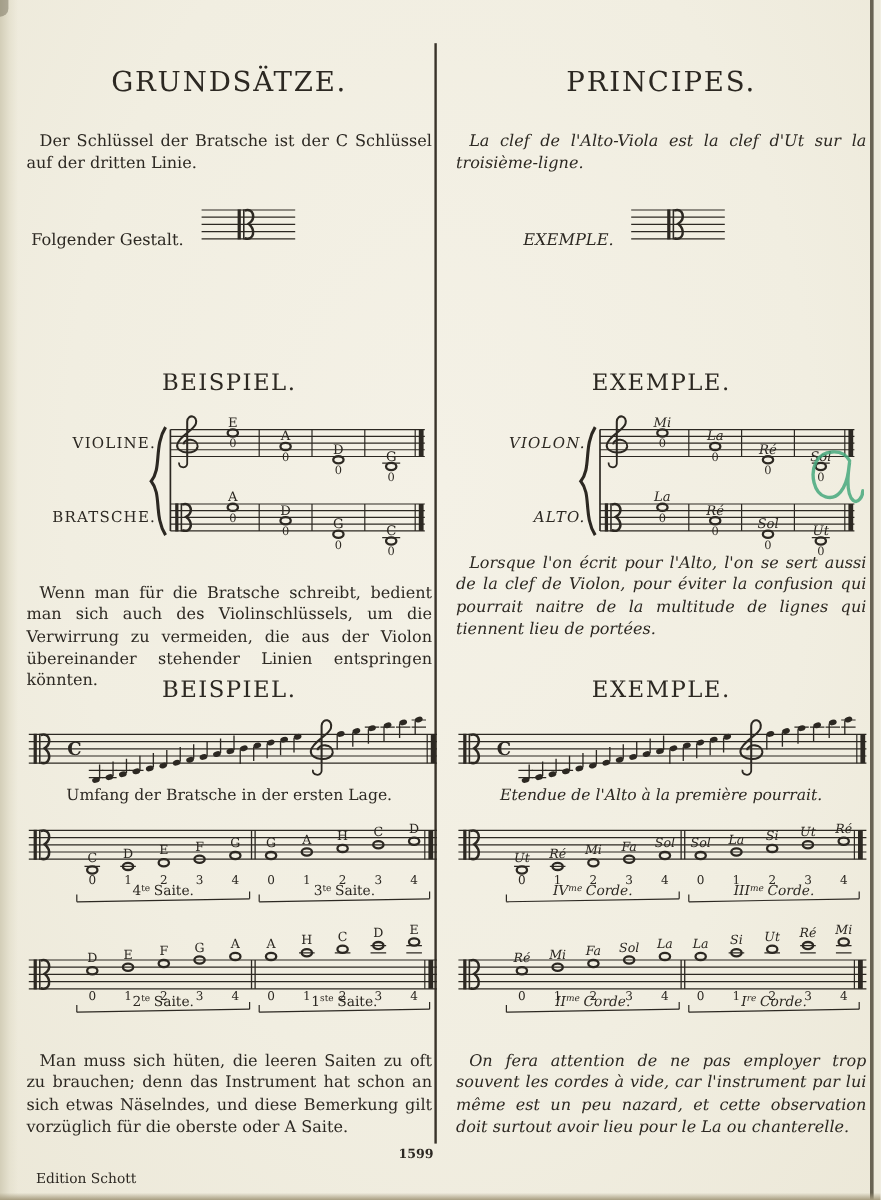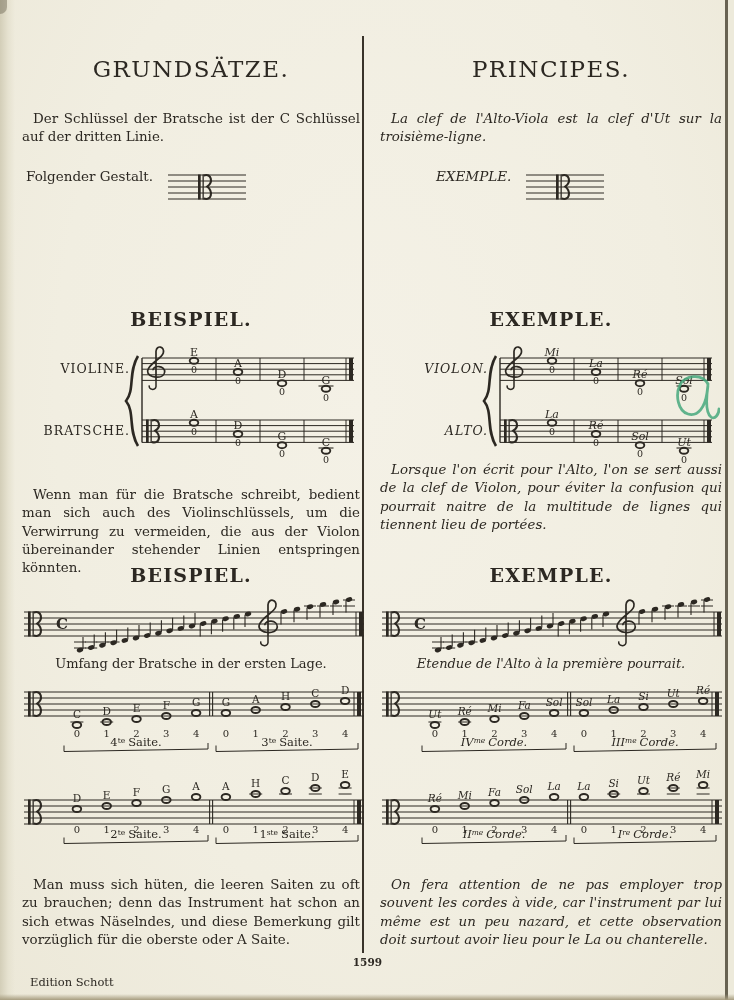--- a/index.html
+++ b/index.html
@@ -16,29 +16,29 @@
   .edge-right-margin{position:absolute;right:0;top:0;bottom:0;width:6px;background:#edeadb;}
   .edge-bottom{position:absolute;left:0;right:0;bottom:0;height:6px;
     background:linear-gradient(0deg,#a79d80 0%,rgba(167,157,128,0) 100%);}
   .divider{position:absolute;width:1.5px;background:#39332a;}
   .col{position:absolute;top:0;height:100%;}
   .col-left{left:22px;width:338px;}
   .col-right{left:380px;width:342px;}
   .row{position:absolute;left:0;right:0;margin:0;}
   svg.row{left:0;}
   .title{text-align:center;font-size:23px;font-weight:normal;letter-spacing:1.5px;}
-  .h2{text-align:center;font-size:19px;font-weight:bold;letter-spacing:1.2px;}
+  .h2{text-align:center;font-size:19px;font-weight:normal;letter-spacing:1.2px;}
   .para{font-size:13.4px;line-height:1.37;text-align:justify;text-indent:11px;}
   .caption{text-align:center;font-size:13px;}
-  .clef-row{display:flex;align-items:flex-start;gap:13px;padding-left:4px;}
+  .clef-row{display:flex;align-items:flex-end;gap:13px;padding-left:4px;}
   .clef-label{font-size:13.5px;white-space:nowrap;}
   .fr .para,.fr .caption,.fr .clef-label,.fr .tuning-label{font-style:italic;}
   .fr .clef-row{padding-left:56px;}
   .publisher{position:absolute;left:30px;top:948px;font-size:11.5px;font-weight:normal;margin-top:27px;}
-  .plate{position:absolute;left:320px;top:956px;width:62px;text-align:right;font-size:10.5px;font-weight:bold;}
+  .plate{position:absolute;left:332px;top:956px;width:62px;text-align:left;font-size:10.5px;font-weight:bold;}
   .handwriting{position:absolute;left:672px;top:368px;}
 </style>
 </head>
 <body>
 
 <div class="page">
   <div class="edge-left"></div>
   <div class="corner-mark"></div>
   <div class="edge-right-margin"></div>
   <div class="edge-right-line"></div>

